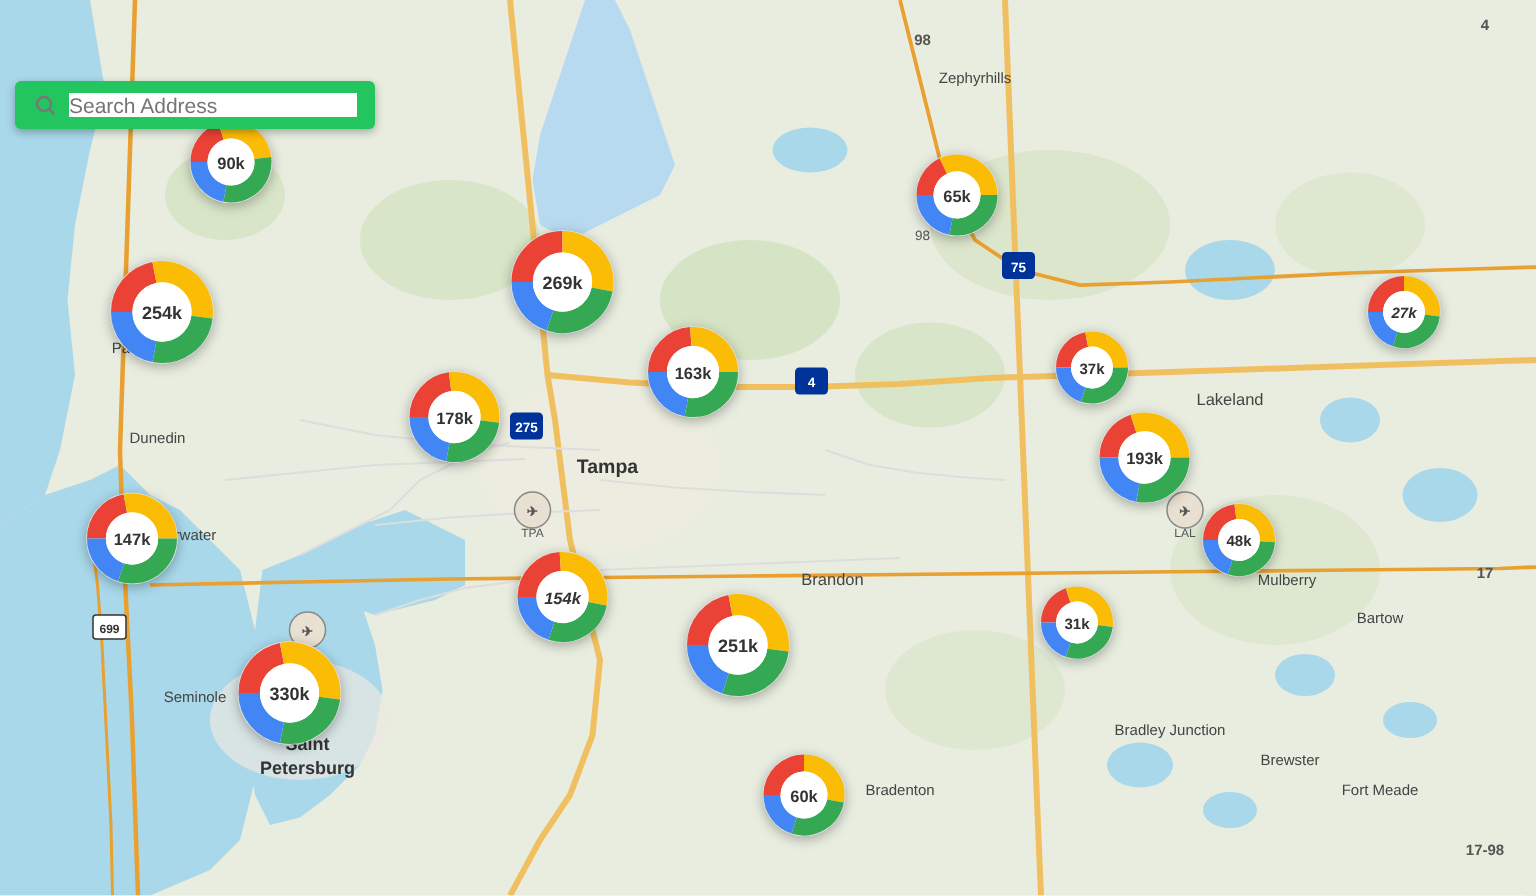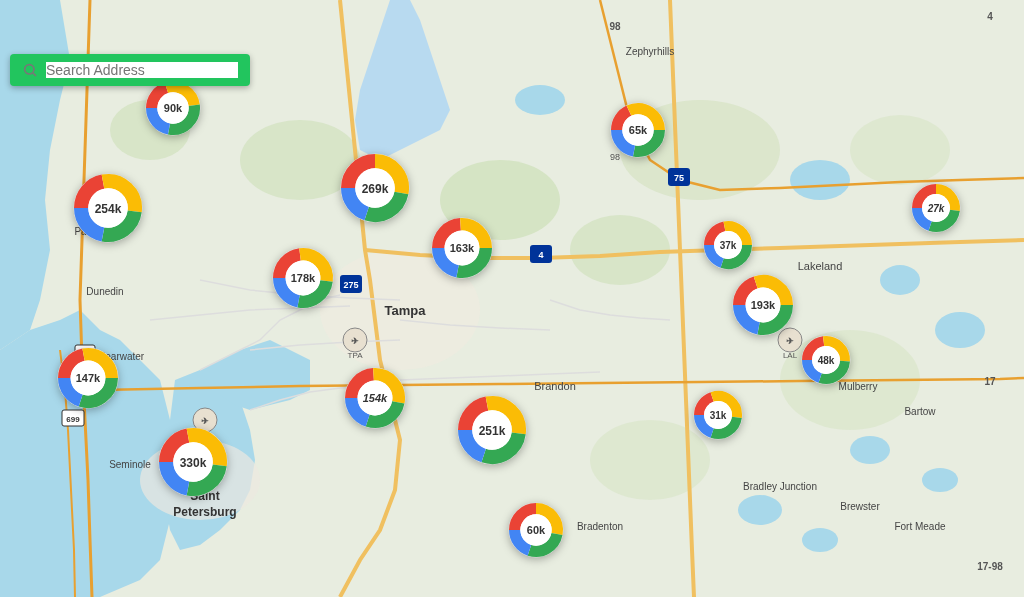--- a/index.html
+++ b/index.html
@@ -192,21 +192,21 @@
 
   <div id="search-bar">
     <svg class="search-icon-svg" width="16" height="16" viewBox="0 0 24 24" fill="none" stroke="#777" stroke-width="2.5">
       <circle cx="11" cy="11" r="7"></circle>
       <line x1="21" y1="21" x2="16.65" y2="16.65"></line>
     </svg>
     <input type="text" style="border: none; outline: none; font-size: 14px; color: rgb(85, 85, 85); width: 100%;" placeholder="Search Address">
   </div>
 
   <div id="markers-layer">
-      <div class="marker" style="left: 173px; top: 108px; width: 58px; height: 58px;"><svg width="58" height="58" viewBox="0 0 58 58" xmlns="http://www.w3.org/2000/svg">
+      <div class="marker" style="left: 154px; top: 108px; width: 58px; height: 58px;"><svg width="58" height="58" viewBox="0 0 58 58" xmlns="http://www.w3.org/2000/svg">
           <circle cx="29" cy="29" r="27" fill="white" stroke="#e0e0e0" stroke-width="1"></circle>
           <path d="M 7.670000000000002 28.999999999999996 A 21.33 21.33 0 0 1 22.408667509982372 8.713964507424375" fill="none" stroke="#EA4335" stroke-width="11.340000000000002"></path>
           <path d="M 22.408667509982372 8.713964507424375 A 21.33 21.33 0 0 1 50.161806579037815 26.326642128073395" fill="none" stroke="#FBBC05" stroke-width="11.340000000000002"></path>
           <path d="M 50.161806579037815 26.326642128073395 A 21.33 21.33 0 0 1 25.00315655988649 49.952187058042924" fill="none" stroke="#34A853" stroke-width="11.340000000000002"></path>
           <path d="M 25.00315655988649 49.952187058042924 A 21.33 21.33 0 0 1 7.670000000000002 29.000000000000004" fill="none" stroke="#4285F4" stroke-width="11.340000000000002"></path>
           <circle cx="29" cy="29" r="15.659999999999998" fill="white"></circle>
           <text x="29" y="33.4" text-anchor="middle" font-size="11" font-weight="bold" font-family="Arial" fill="#333">90k</text>
         </svg></div>
       <div class="marker" style="left: 108px; top: 208px; width: 72px; height: 72px;"><svg width="72" height="72" viewBox="0 0 72 72" xmlns="http://www.w3.org/2000/svg">
           <circle cx="36" cy="36" r="34" fill="white" stroke="#e0e0e0" stroke-width="1"></circle>
@@ -273,21 +273,21 @@
         </svg></div>
       <div class="marker" style="left: 763px; top: 305px; width: 64px; height: 64px;"><svg width="64" height="64" viewBox="0 0 64 64" xmlns="http://www.w3.org/2000/svg">
           <circle cx="32" cy="32" r="30" fill="white" stroke="#e0e0e0" stroke-width="1"></circle>
           <path d="M 8.3 31.999999999999996 A 23.7 23.7 0 0 1 24.676297233313747 9.45996056380486" fill="none" stroke="#EA4335" stroke-width="12.600000000000001"></path>
           <path d="M 24.676297233313747 9.45996056380486 A 23.7 23.7 0 0 1 55.7 32" fill="none" stroke="#FBBC05" stroke-width="12.600000000000001"></path>
           <path d="M 55.7 32 A 23.7 23.7 0 0 1 27.559062844318323 55.28020784226992" fill="none" stroke="#34A853" stroke-width="12.600000000000001"></path>
           <path d="M 27.559062844318323 55.28020784226992 A 23.7 23.7 0 0 1 8.3 32" fill="none" stroke="#4285F4" stroke-width="12.600000000000001"></path>
           <circle cx="32" cy="32" r="17.4" fill="white"></circle>
           <text x="32" y="36.4" text-anchor="middle" font-size="11" font-weight="bold" font-family="Arial" fill="#333">193k</text>
         </svg></div>
-      <div class="marker" style="left: 88px; top: 378px; width: 64px; height: 64px;"><svg width="64" height="64" viewBox="0 0 64 64" xmlns="http://www.w3.org/2000/svg">
+      <div class="marker" style="left: 88px; top: 359px; width: 64px; height: 64px;"><svg width="64" height="64" viewBox="0 0 64 64" xmlns="http://www.w3.org/2000/svg">
           <circle cx="32" cy="32" r="30" fill="white" stroke="#e0e0e0" stroke-width="1"></circle>
           <path d="M 8.3 31.999999999999996 A 23.7 23.7 0 0 1 27.559062844318333 8.71979215773008" fill="none" stroke="#EA4335" stroke-width="12.600000000000001"></path>
           <path d="M 27.559062844318333 8.71979215773008 A 23.7 23.7 0 0 1 55.7 32.00000000000001" fill="none" stroke="#FBBC05" stroke-width="12.600000000000001"></path>
           <path d="M 55.7 32.00000000000001 A 23.7 23.7 0 0 1 24.676297233313747 54.540039436195144" fill="none" stroke="#34A853" stroke-width="12.600000000000001"></path>
           <path d="M 24.676297233313747 54.540039436195144 A 23.7 23.7 0 0 1 8.3 32" fill="none" stroke="#4285F4" stroke-width="12.600000000000001"></path>
           <circle cx="32" cy="32" r="17.4" fill="white"></circle>
           <text x="32" y="36.4" text-anchor="middle" font-size="11" font-weight="bold" font-family="Arial" fill="#333">147k</text>
         </svg></div>
       <div class="marker" style="left: 375px; top: 398px; width: 64px; height: 64px; font-style: italic;"><svg width="64" height="64" viewBox="0 0 64 64" xmlns="http://www.w3.org/2000/svg">
           <circle cx="32" cy="32" r="30" fill="white" stroke="#e0e0e0" stroke-width="1"></circle>

